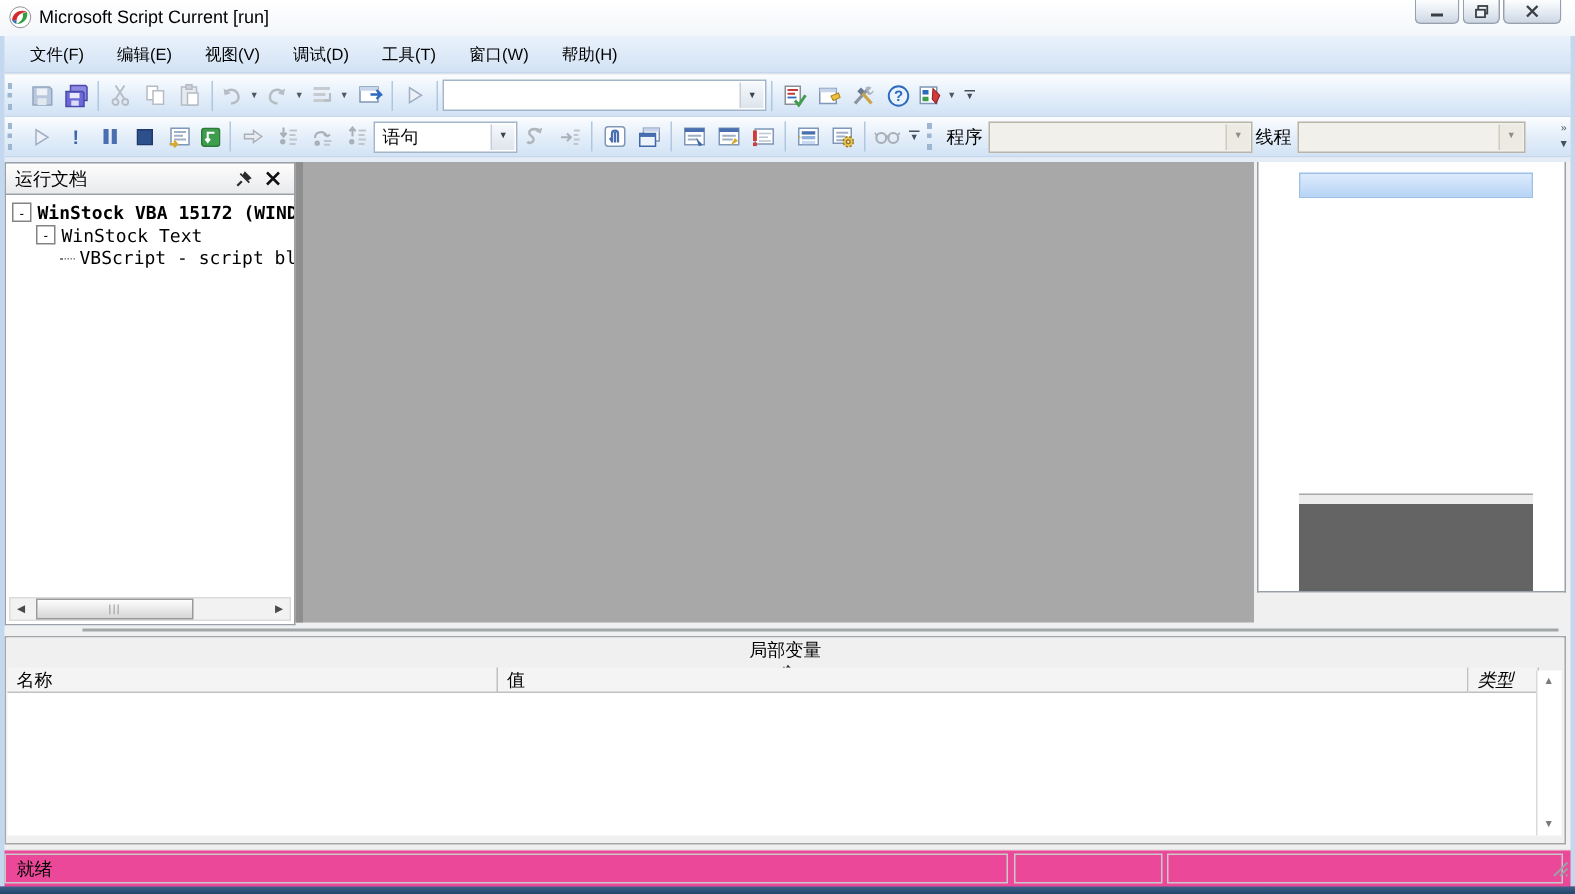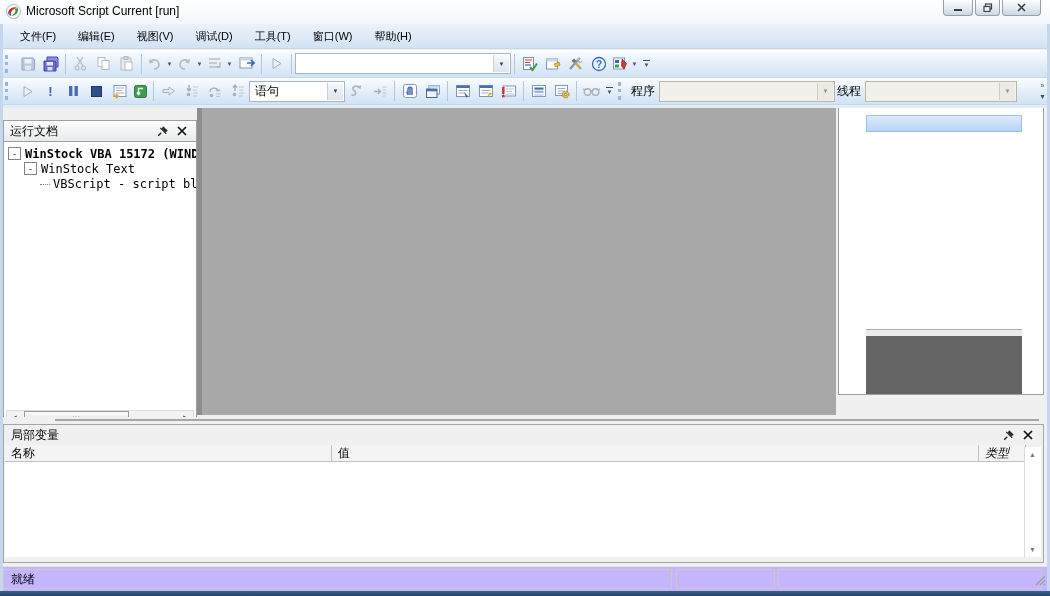--- a/index.html
+++ b/index.html
@@ -43,21 +43,21 @@
   .tblabel{font-size:12px;color:#000;margin:0 4px 0 2px;flex:none;}
   .ovf{width:13px;height:22px;display:flex;flex-direction:column;align-items:center;justify-content:center;
        font-size:6px;color:#44505e;flex:none;}
   .ovf .bar{width:7px;height:1px;background:#44505e;margin-bottom:1px;}
   .glyph-blue{font-weight:bold;color:#3f68a8;font-size:13px;line-height:13px;}
   .far-right-btns{right:1px;top:80px;width:13px;display:flex;flex-direction:column;}
   .fr{height:11px;display:flex;align-items:center;justify-content:center;font-size:7px;color:#44505e;}
 
   
   .panel-title{height:22px;background:linear-gradient(#fdfdfd,#e9eaec);border:1px solid #9aa0a8;
-               display:flex;align-items:center;font-size:12px;color:#000;padding:0 6px;box-sizing:border-box;margin-top:12px;}
+               display:flex;align-items:center;font-size:12px;color:#000;padding:0 6px;box-sizing:border-box;}
   .panel-title .spring{flex:1;}
   .ptbtn{width:16px;height:14px;display:flex;align-items:center;justify-content:center;margin-left:3px;}
   .panel-body{background:#fff;border:1px solid #9aa0a8;border-top:none;box-sizing:border-box;}
 
   .left-panel{left:3px;top:108px;width:194px;height:309px;}
   .left-body{position:relative;width:194px;height:287px;overflow:hidden;}
   .trow{white-space:nowrap;font-family:"DejaVu Sans Mono",monospace;font-size:12px;
         height:15px;display:flex;align-items:center;color:#000;}
   .exp{width:11px;height:11px;border:1px solid #848484;background:#fff;font-size:9px;line-height:8px;
        display:inline-flex;align-items:center;justify-content:center;margin-right:4px;flex:none;
@@ -80,31 +80,31 @@
                 background:linear-gradient(#ddebfc,#b7d4f5);border:1px solid #9cc0ea;box-sizing:border-box;}
   .proj-strip{position:absolute;left:27px;top:221px;width:156px;height:7px;background:#ececec;border-top:1px solid #aaa;}
   .proj-darkblock{position:absolute;left:27px;top:228px;width:156px;height:58px;background:#646464;}
 
   .splitter{left:3px;top:417px;width:1044px;height:7px;background:#eef0f1;}
   .splitline{position:absolute;left:52px;right:8px;top:2px;height:2px;background:#a4a7aa;}
 
   
   .locals{left:3px;top:424px;width:1041px;height:139px;border:1px solid #a6a6a6;background:#f0f0f0;box-sizing:border-box;}
   .locals-title{position:absolute;left:1px;right:1px;top:0;height:20px;background:#f0f0f0;
-                display:flex;align-items:center;font-size:12px;padding:0 6px;box-sizing:border-box;}
+                display:flex;align-items:center;font-size:12px;padding:0 6px;box-sizing:border-box;flex-direction:column;}
   .locals-header{position:absolute;left:1px;top:20px;height:17px;display:flex;font-size:12px;color:#000;}
   .hcell{background:#f4f4f4;border-right:1px solid #c0c0c0;border-bottom:1px solid #c0c0c0;
          padding-left:6px;display:flex;align-items:center;box-sizing:border-box;}
   .locals-bodyarea{position:absolute;left:1px;top:37px;width:1021px;height:95px;background:#fff;}
   .vscroll{position:absolute;right:2px;top:22px;width:16px;height:110px;background:#fff;border-left:1px solid #dadada;}
   .vs-arrow{position:absolute;left:0;width:15px;height:15px;display:flex;align-items:center;
             justify-content:center;font-size:7px;color:#7a7a7a;}
 
   
-  .statusbar{left:0;top:566px;width:1050px;height:25px;background:#c4b5fd;border-top:1px solid #e3e3e3;}
+  .statusbar{left:0;top:566px;width:1050px;height:25px;background:#ec4899;border-top:1px solid #e3e3e3;}
   .sbox{position:absolute;top:2px;height:20px;border:1px solid #c9c9c9;box-sizing:border-box;
         display:flex;align-items:center;font-size:12px;color:#000;padding-left:7px;}
   .grip-corner{position:absolute;right:3px;top:6px;}
 
   .edge-left{left:0;top:24px;width:3px;height:567px;background:#c3d8ee;}
   .edge-right{left:1047px;top:24px;width:3px;height:567px;background:#c3d8ee;}
   .edge-bottom{left:0;top:591px;width:1050px;height:5px;background:linear-gradient(#3d6089,#24466b);}
   .gap-under-toolbars{left:3px;top:105px;width:1044px;height:3px;background:#e4ecf6;}
 </style>
 </head>

